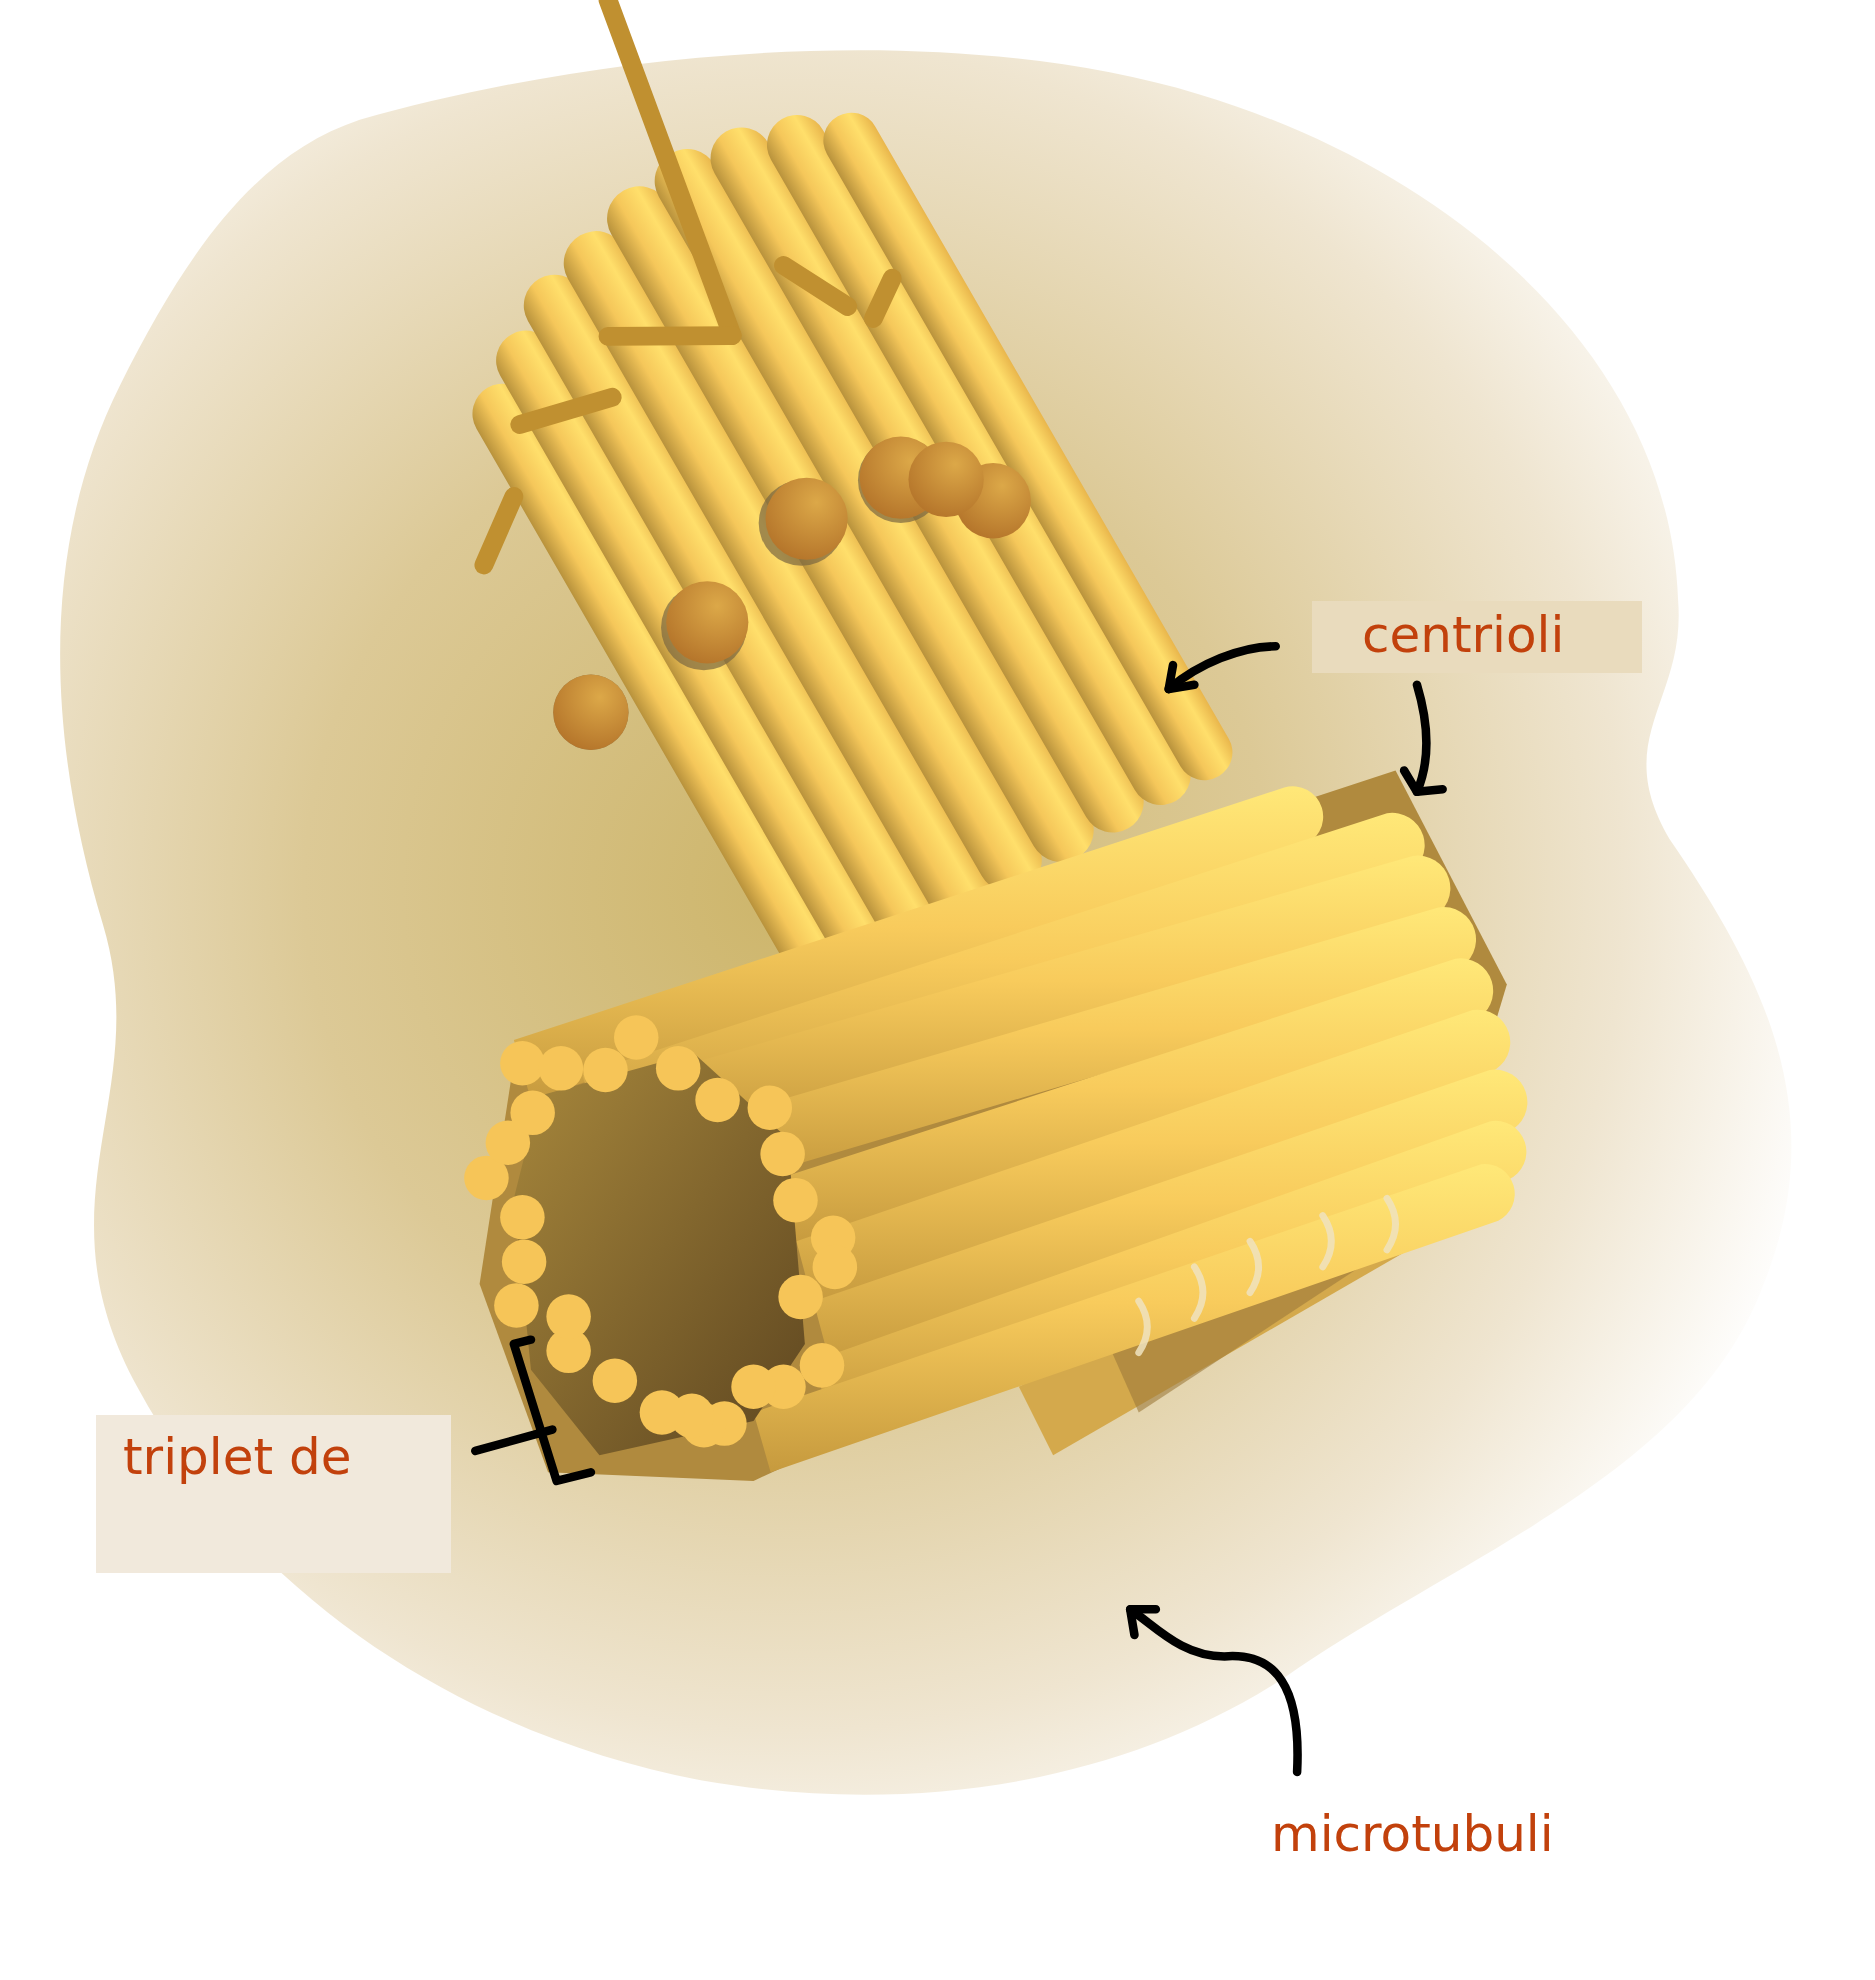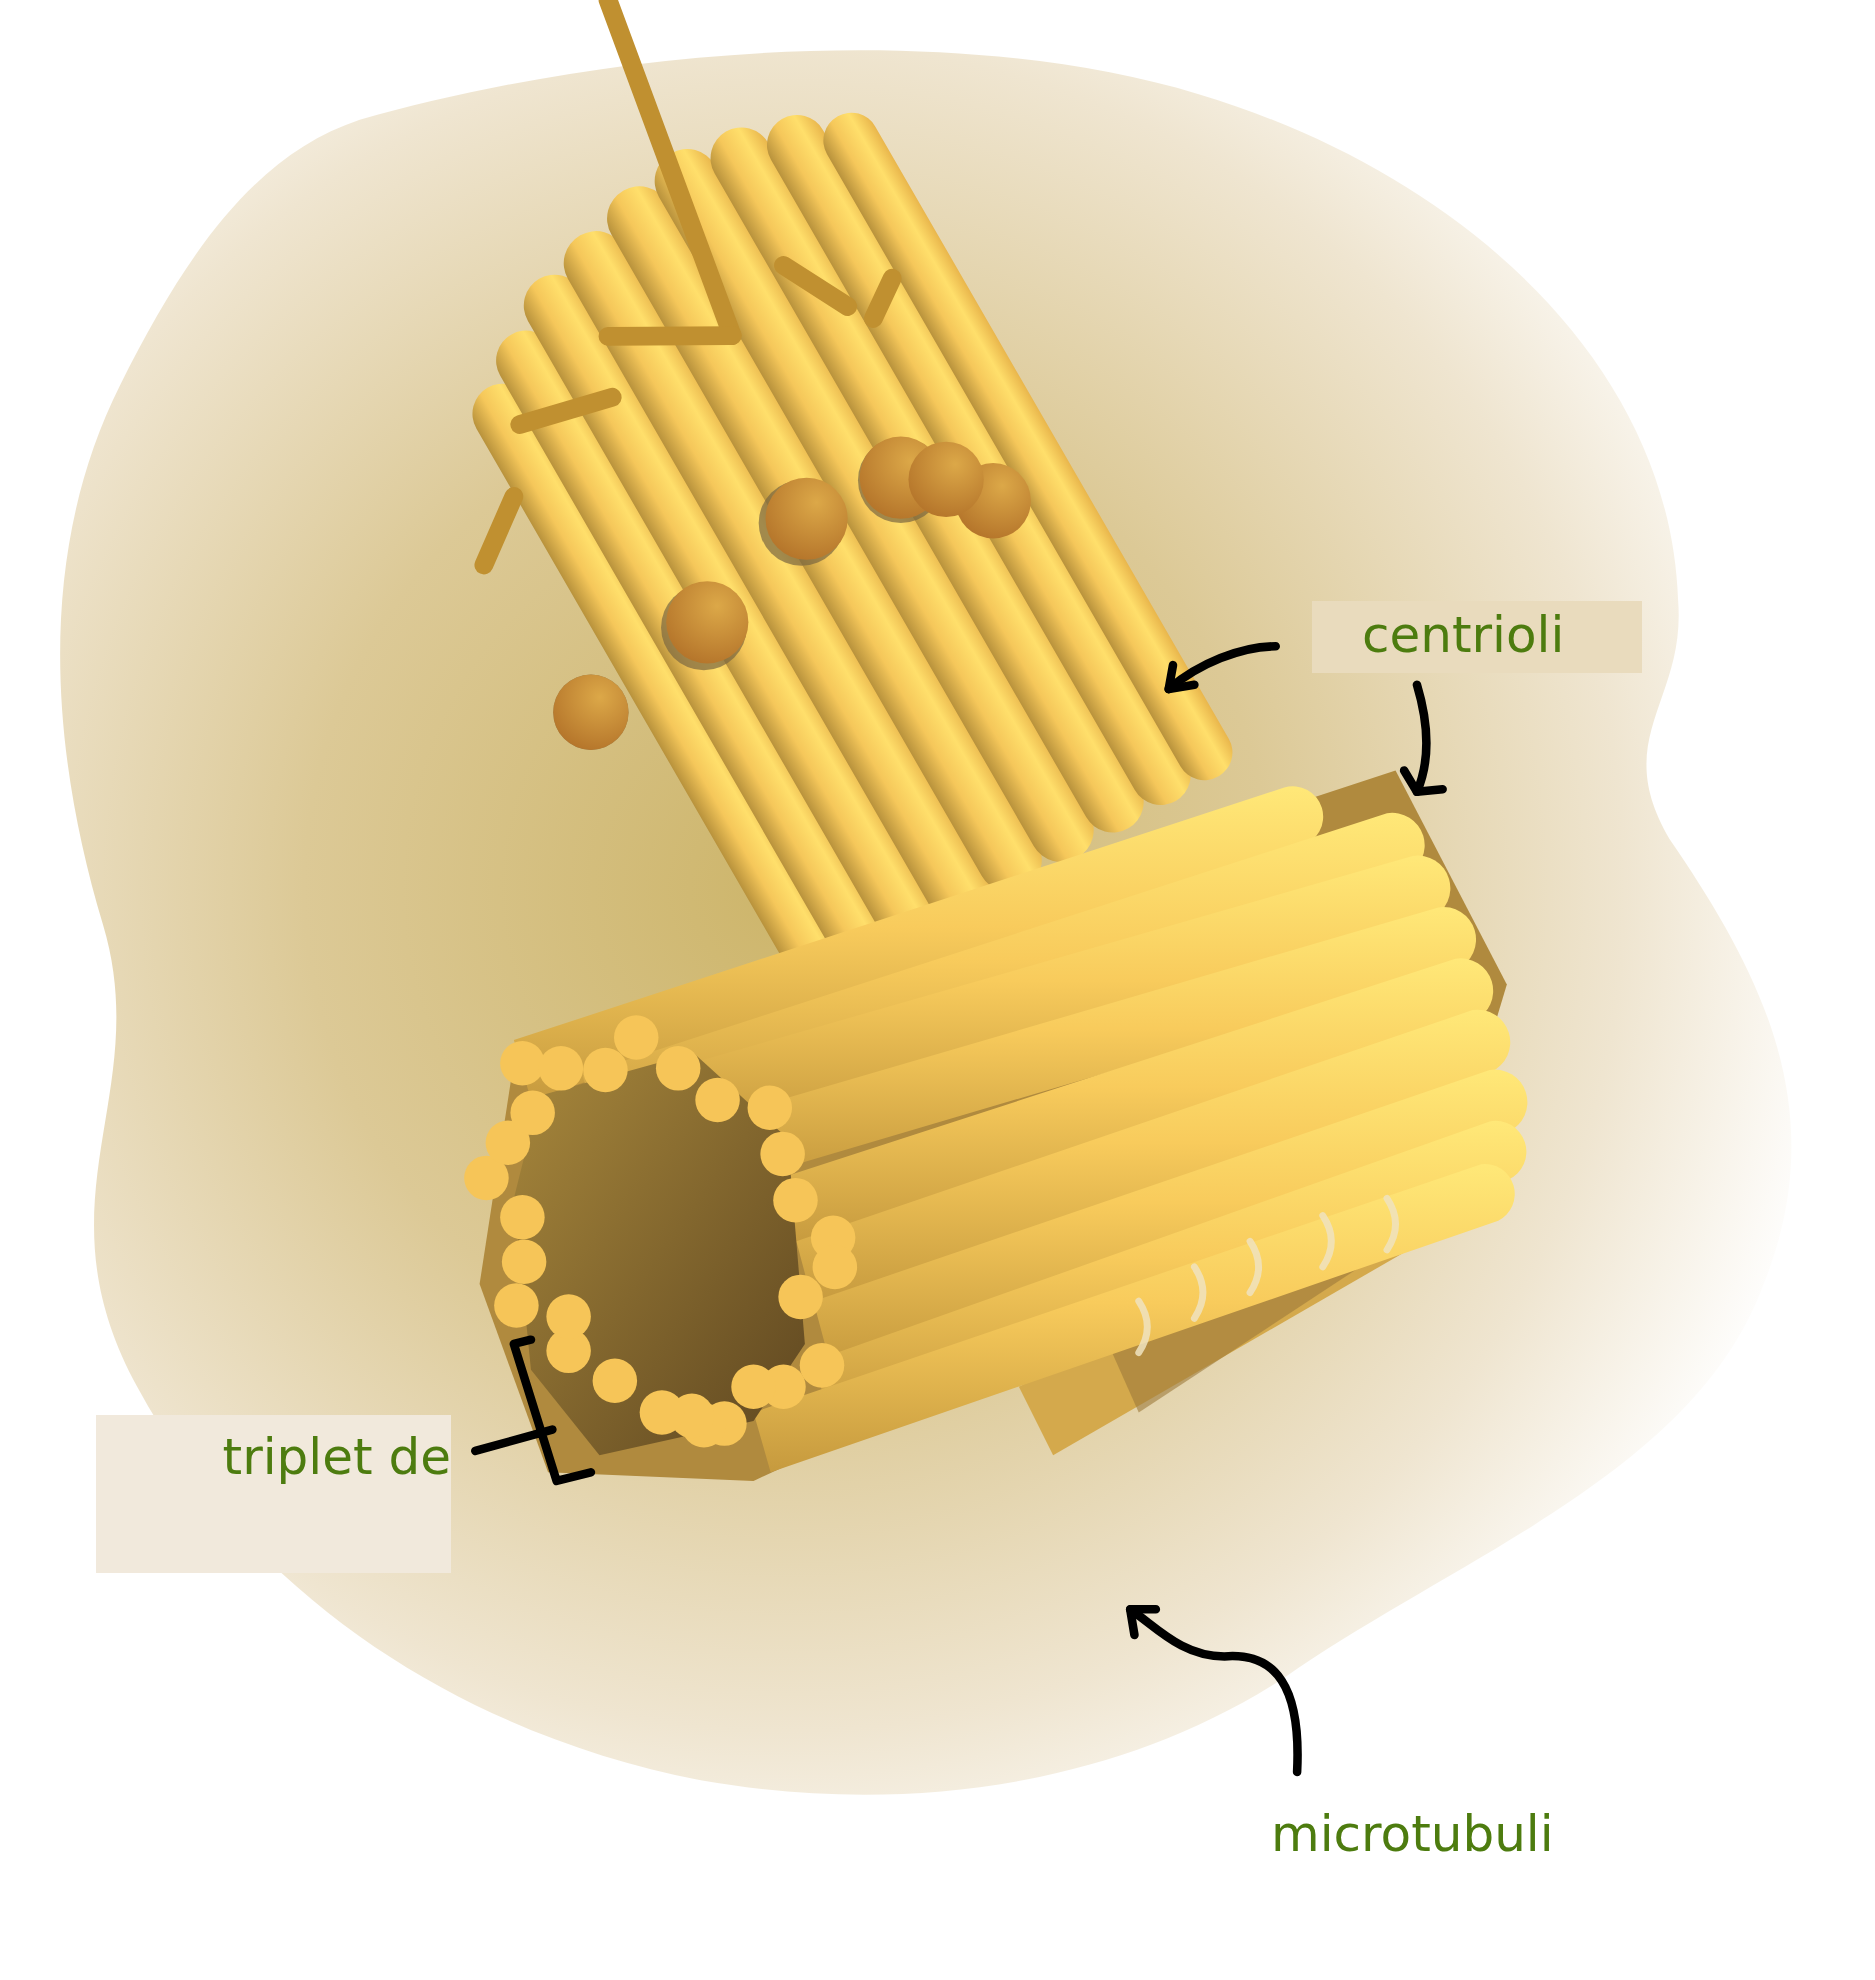--- a/index.html
+++ b/index.html
@@ -1,21 +1,21 @@
 <!DOCTYPE html>
 <html style="font-size:13.7px"><head>
 <meta charset="utf-8">
 <style>
   html,body{margin:0;padding:0;background:#ffffff;}
   body{width:1876px;height:1980px;position:relative;overflow:hidden;font-family:"DejaVu Sans","Liberation Sans",sans-serif;}
   svg.art{position:absolute;left:0;top:0;}
-  .label{position:absolute;background:#ede0c6;color:#4d7c0f;font-size:50px;line-height:65px;padding:6.8px 24px;box-sizing:border-box;}
+  .label{position:absolute;background:#ede0c6;color:#c2410c;font-size:50px;line-height:65px;padding:6.8px 24px;box-sizing:border-box;}
   .label.plain{background:transparent;}
   #lbl-centrioli{left:1312px;top:601px;width:330px;height:72px;padding:1.7px 0 0 50px;background:#e9dbbd;}
-  #lbl-triplet{left:96px;top:1415px;width:355px;height:158px;padding:10.3px 0 0 27px;background:#f1e9dc;text-align:right;}
+  #lbl-triplet{left:96px;top:1415px;width:355px;height:158px;padding:10.3px 0 0 27px;background:#f1e9dc;}
   #lbl-peri{left:1271px;top:1802px;width:445px;padding:0;}
 </style>
 </head>
 <body>
 
 <svg class="art" width="1876" height="1980" viewBox="0 0 2191 2313">
   <defs>
     <radialGradient id="cloud" cx="0.42" cy="0.48" r="0.62">
       <stop offset="0" stop-color="#cdb56a"></stop>
       <stop offset="0.45" stop-color="#dcc996"></stop>

